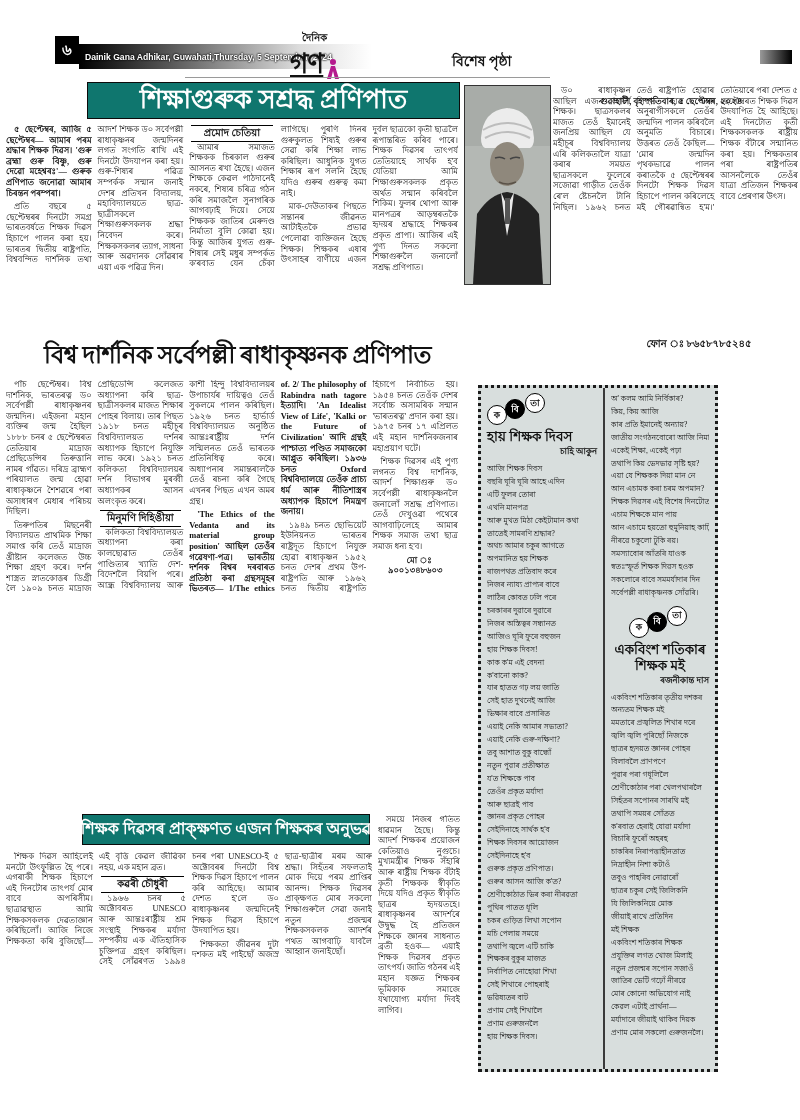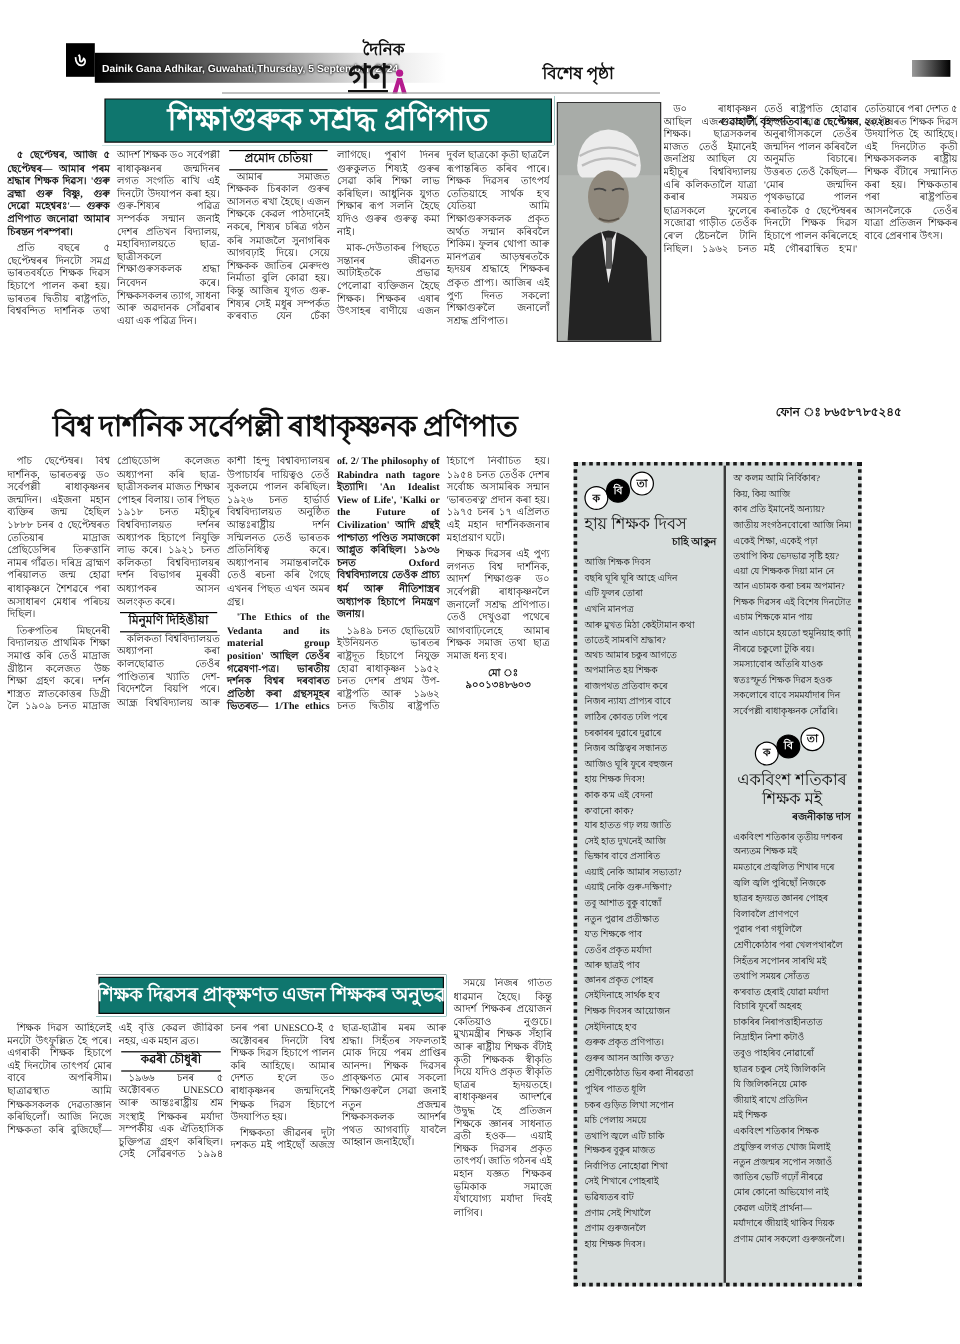--- a/index.html
+++ b/index.html
@@ -7,21 +7,21 @@
         font-family:"Liberation Serif", serif;color:#111;overflow:hidden;}
   
   .pagenum-box{position:absolute;left:55px;top:36px;width:24px;height:28px;background:#000;
         color:#fff;font-weight:bold;font-size:15px;display:flex;align-items:center;justify-content:center;}
   .top-strip{position:absolute;left:79px;top:44px;width:293px;height:25px;
         background:linear-gradient(to right,#000 0%,#555 30%,#dcdcdc 75%,#fff 100%);
         color:#fff;font-family:Liberation Sans, sans-serif;font-size:8.6px;font-weight:bold;
         display:flex;align-items:center;padding-left:6px;box-sizing:border-box;white-space:nowrap;
         text-shadow:0 0 2px #000,0 0 2px #000;}
   .masthead{position:absolute;left:290px;top:30px;width:210px;height:46px;}
-  .masthead .pre{position:absolute;left:12px;top:0;font-size:14px;font-weight:bold;}
+  .masthead .pre{position:absolute;left:12px;top:0;font-size:10px;font-weight:bold;}
   .masthead .big{position:absolute;left:0;top:12px;width:210px;font-size:28px;font-weight:900;
         letter-spacing:-1px;white-space:nowrap;display:flex;align-items:center;gap:2px;text-decoration:underline;}
   .section-tag{position:absolute;left:452px;top:50px;font-size:14px;font-weight:bold;white-space:nowrap;}
   .dateline{position:absolute;left:600px;top:52px;font-size:8.6px;font-weight:bold;white-space:nowrap;margin-top:43px;}
   .date-blob{position:absolute;left:760px;top:50px;width:32px;height:14px;
         background:linear-gradient(to right,#999,#000);}
   .head-rule{position:absolute;left:185px;top:77px;width:365px;height:1px;background:#9a9a9a;}
   
   .banner{background:#0f766e;color:#fff;box-shadow:inset 0 0 0 2px #fff,inset 0 0 0 3px #0b0b0b;
         display:flex;align-items:center;justify-content:center;font-weight:bold;white-space:nowrap;}
@@ -51,21 +51,21 @@
   .phone-line{position:absolute;left:600px;top:336px;width:198px;text-align:center;
         font-weight:bold;font-size:10px;}
   .mob-line{font-weight:bold;text-align:center;text-indent:0;}
   .eng{font-weight:bold;}
   
   .poembox{position:absolute;left:478px;top:385px;width:240px;height:687px;background:#d8dedd;
         border:3px dotted #1b1b1b;box-sizing:border-box;display:flex;}
   .poemcol{box-sizing:border-box;padding:5px 6px;}
   .poemcol.left{width:122px;}
   .poemcol.right{width:112px;border-left:2px solid #3a3a3a;}
-  .poem-title{font-size:13.5px;font-weight:400;margin:2px 0 1px 0;line-height:15px;}
+  .poem-title{font-size:13.5px;font-weight:700;margin:2px 0 1px 0;line-height:15px;}
   .poem-title.center{text-align:center;}
   .poem-author{font-size:8.5px;font-weight:bold;text-align:right;margin-bottom:4px;}
   .poem-lines div{font-size:7.6px;line-height:12.9px;white-space:nowrap;overflow:hidden;}
   .badge{position:relative;width:62px;height:34px;margin:0 0 2px 0;}
   .badge.center{margin:6px auto 2px auto;}
   .badge .c{position:absolute;width:20px;height:20px;border-radius:50%;border:1.5px solid #000;
         display:flex;align-items:center;justify-content:center;font-size:9px;font-weight:bold;
         background:#fff;box-sizing:border-box;}
   .badge .c1{left:0;top:12px;}
   .badge .c2{left:18px;top:6px;background:#000;color:#fff;}

